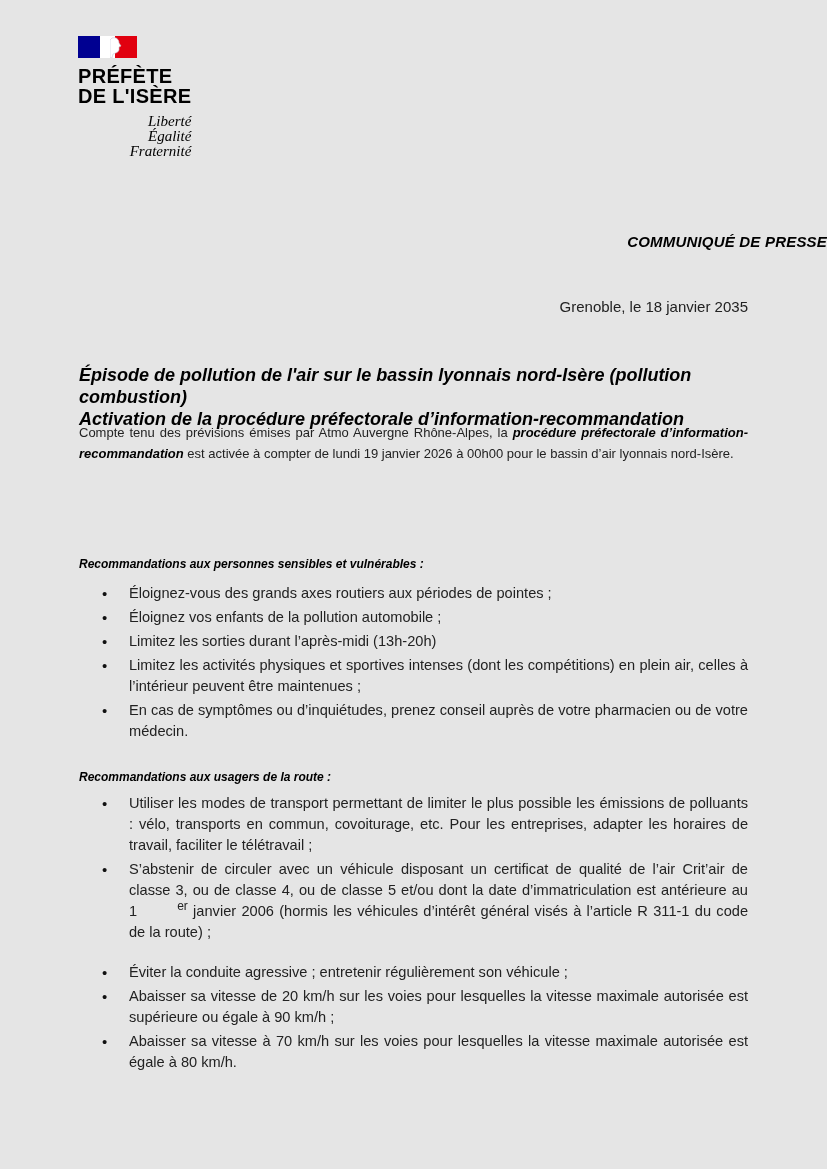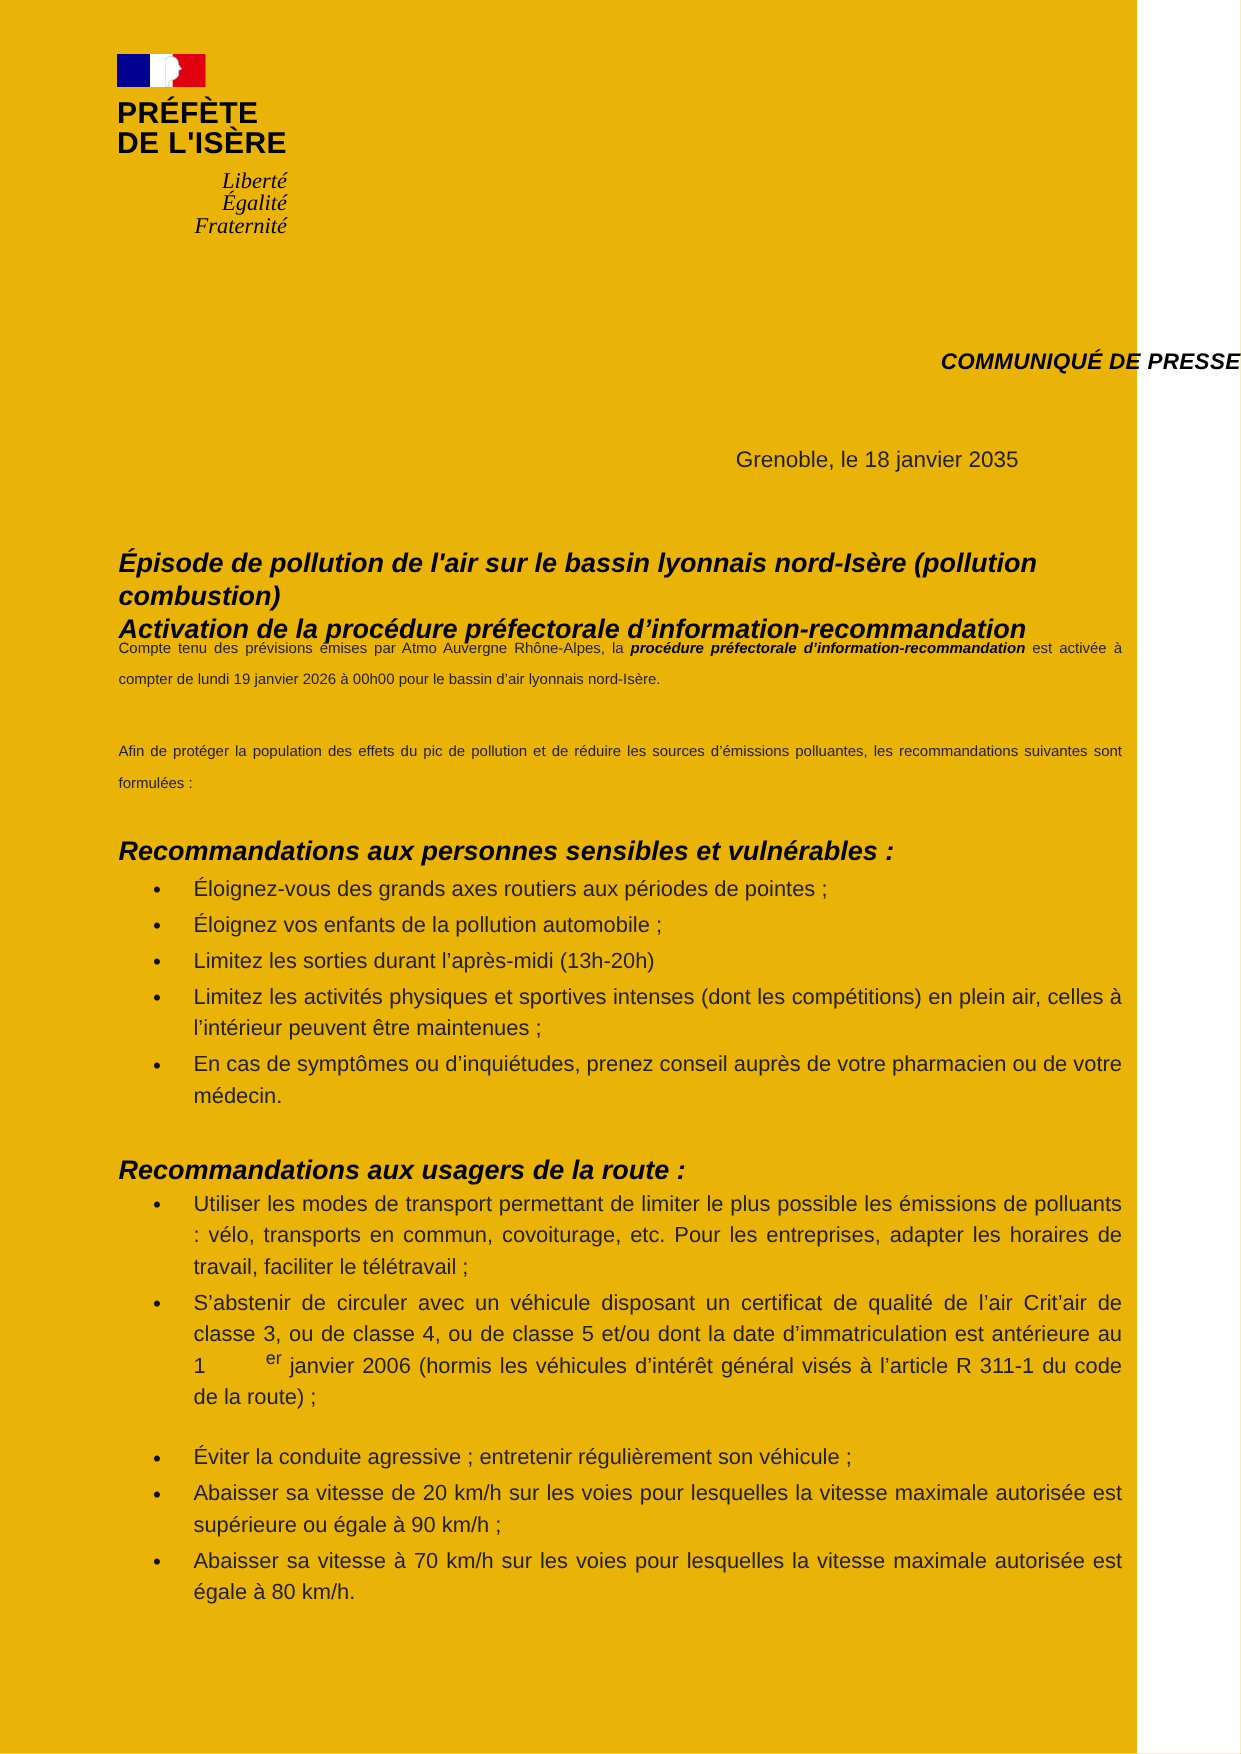--- a/index.html
+++ b/index.html
@@ -1,31 +1,31 @@
 <!DOCTYPE html>
 <html><head>
 <meta charset="utf-8">
 <style>
   html, body { margin:0; padding:0; background:#ffffff; }
   body { width:827px; height:1169px; position:relative; font-family:"Liberation Sans", sans-serif; color:#1a1a1a; overflow:hidden; }
-  .page { position:absolute; left:0; top:0; width:758px; height:1169px; background:#eab308; }
+  .page { position:absolute; left:0; top:0; width:827px; height:1169px; background:#e5e5e5; }
   .logo { position:absolute; left:78px; top:36px; }
   .flag { width:59px; height:22px; display:flex; position:relative; }
   .flag .b { width:22px; height:22px; background:#000091; }
   .flag .w { width:15px; height:22px; background:#ffffff; position:relative; }
   .flag .r { width:22px; height:22px; background:#e1000f; }
   .flag svg { position:absolute; left:10px; top:0; }
   .inst { margin-top:8px; font-family:"Liberation Sans", sans-serif; font-weight:bold; font-size:20px; line-height:20px; letter-spacing:0.3px; color:#000; }
   .motto { margin-top:8px; font-family:"Liberation Serif", serif; font-style:italic; font-size:15px; line-height:15px; color:#000;text-align:right; }
   .comm { position:absolute; left:0; width:827px; top:233px; text-align:right; font-weight:bold; font-style:italic; font-size:15px; color:#000; letter-spacing:0.2px; }
   .date { position:absolute; right:79px; top:298px; font-size:15px; color:#222; }
   .title { position:absolute; left:79px; top:364px; width:670px; font-weight:bold; font-style:italic; font-size:18px; line-height:22px; color:#000; }
-  .para { position:absolute; left:79px; width:669px; font-size:10px; line-height:21px; text-align:justify; color:#222; }
+  .para { position:absolute; left:79px; width:669px; font-size:13px; line-height:21px; text-align:justify; color:#222; }
   .para b { font-style:italic; color:#000; }
-  .subhead { position:absolute; left:79px; font-size:18px; font-weight:bold; font-style:italic; color:#000; }
+  .subhead { position:absolute; left:79px; font-size:12px; font-weight:bold; font-style:italic; color:#000; }
   ul.list { position:absolute; left:79px; width:669px; margin:0; padding:0; list-style:none; }
   ul.list li { position:relative; padding-left:50px; font-size:14.6px; line-height:21px; text-align:justify; color:#222; }
   ul.list li::before { content:"\2022"; position:absolute; left:23px; top:0; font-size:15px; color:#111; }
   sup { font-size:12px; line-height:0; vertical-align:super;margin-left:40px; }
 </style>
 </head>
 <body>
 
 <div class="page">
 
@@ -54,21 +54,20 @@
 
   <div class="date">Grenoble, le 18 janvier 2035</div>
 
   <div class="title">
     <div>Épisode de pollution de l'air sur le bassin lyonnais nord-Isère (pollution combustion)</div>
     <div>Activation de la procédure préfectorale d’information-recommandation</div>
   </div>
 
   <p class="para" style="top:422px; margin:0;"><span>Compte tenu des prévisions émises par Atmo Auvergne Rhône-Alpes, la </span><b>procédure préfectorale d’information-recommandation</b><span> est activée à compter de lundi 19 janvier 2026 à 00h00 pour le bassin d’air lyonnais nord-Isère.</span></p>
 
-  <p class="para" style="top:491px; margin:0;">Afin de protéger la population des effets du pic de pollution et de réduire les sources d’émissions polluantes, les recommandations suivantes sont formulées :</p>
 
   <div class="subhead" style="top:557px;">Recommandations aux personnes sensibles et vulnérables :</div>
 
   <ul class="list" style="top:583px;">
     <li>Éloignez-vous des grands axes routiers aux périodes de pointes ;</li>
     <li style="margin-top:3px;">Éloignez vos enfants de la pollution automobile ;</li>
     <li style="margin-top:3px;">Limitez les sorties durant l’après-midi (13h-20h)</li>
     <li style="margin-top:3px;">Limitez les activités physiques et sportives intenses (dont les compétitions) en plein air, celles à l’intérieur peuvent être maintenues ;</li>
     <li style="margin-top:3px;">En cas de symptômes ou d’inquiétudes, prenez conseil auprès de votre pharmacien ou de votre médecin.</li>
   </ul>

